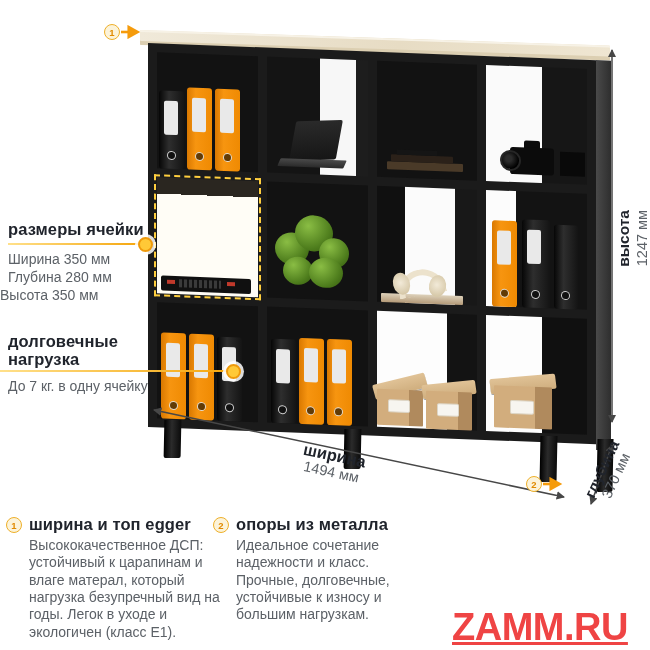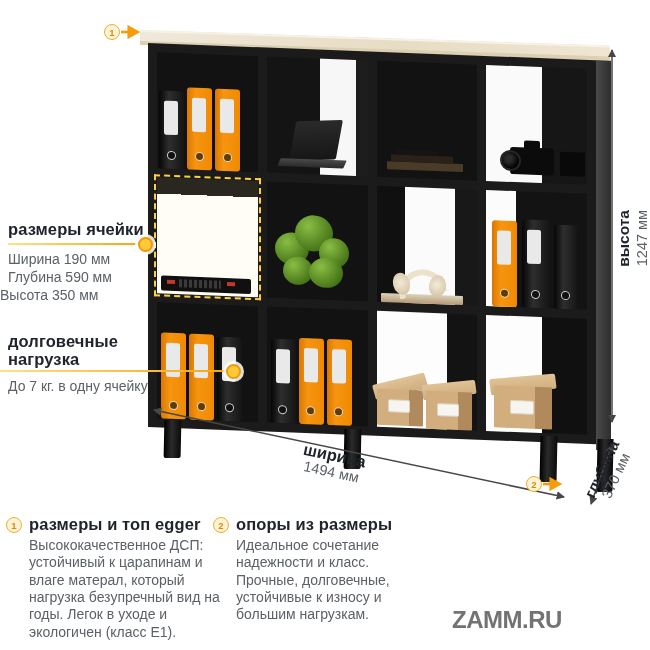--- a/index.html
+++ b/index.html
@@ -66,21 +66,21 @@
   .box { position:absolute; }
   .box-body { position:relative; background:linear-gradient(90deg,#d2ad7d 0 70%,#b08a5d 70%); border-radius:1px; }
   .box-lid { position:absolute; left:-4px; background:linear-gradient(#e0c296,#cfae7e); border-radius:2px; box-shadow:0 1px 0 rgba(0,0,0,.35); }
   .box-label { position:absolute; background:#f7f5f0; border:1px solid #dcd5c6; border-radius:2px; }
 
   
   .v-col { writing-mode:vertical-rl; transform:rotate(180deg); }
   .dim-name { font-weight:bold; color:#20242c; font-size:15.5px; }
   .dim-val { color:#5c6167; font-size:14.5px; }
 
-  .logo { font-size:24px; font-weight:bold; color:#737373; letter-spacing:-.5px; }
+  .logo { font-size:38px; font-weight:bold; color:#ef4444; letter-spacing:-.5px;text-decoration:underline; }
   svg.overlay { left:0; top:0; pointer-events:none; }
 </style>
 </head>
 <body>
 
 <div class="abs shelf-wrap">
   <div class="abs top-board"></div>
   <div class="abs side-panel"></div>
   <div class="abs unit">
     <div class="grid">
@@ -234,22 +234,22 @@
   <line x1="121" y1="32" x2="136" y2="32" stroke="#f59b0c" stroke-width="2.6" marker-end="url(#arrO)"></line>
   <line x1="543" y1="484" x2="558" y2="484" stroke="#f59b0c" stroke-width="2.6" marker-end="url(#arrO)"></line>
 </svg>
 
 <div class="abs badge" style="left:104px;top:24px">1</div>
 <div class="abs badge" style="left:526px;top:476px">2</div>
 
 <div class="abs h-title" style="left:8px;top:220px">размеры ячейки</div>
 <div class="abs grad-line" style="left:8px;top:243px;width:132px"></div>
 <div class="abs dot" style="left:138px;top:237px"></div>
-<div class="abs spec-line" style="left:8px;top:251px">Ширина 190 мм</div>
-<div class="abs spec-line" style="left:8px;top:269px">Глубина 590 мм</div>
+<div class="abs spec-line" style="left:8px;top:251px">Ширина 350 мм</div>
+<div class="abs spec-line" style="left:8px;top:269px">Глубина 280 мм</div>
 <div class="abs spec-line" style="left:0;top:287px">Высота 350 мм</div>
 
 <div class="abs h-title" style="left:8px;top:332px;width:160px;line-height:1.1">долговечные нагрузка</div>
 <div class="abs grad-line" style="left:0;top:370px;width:230px"></div>
 <div class="abs dot" style="left:226px;top:364px"></div>
 <div class="abs spec-line" style="left:8px;top:378px">До 7 кг. в одну ячейку</div>
 
 <div class="abs" style="left:615px;top:168px;display:flex;flex-direction:row;gap:1px;height:140px;align-items:center">
   <span class="v-col dim-name">высота</span>
   <span class="v-col dim-val">1247 мм</span>
@@ -259,20 +259,20 @@
   <div class="dim-name" style="font-size:16.5px">ширина</div>
   <div class="dim-val">1494 мм</div>
 </div>
 
 <div class="abs" style="left:570px;top:456px;width:78px;text-align:center;transform:rotate(-65deg);line-height:1.1">
   <div class="dim-name">глубина</div>
   <div class="dim-val">370 мм</div>
 </div>
 
 <div class="abs badge" style="left:6px;top:517px">1</div>
-<div class="abs h-title" style="left:29px;top:515px">размеры и топ egger</div>
+<div class="abs h-title" style="left:29px;top:515px">ширина и топ egger</div>
 <div class="abs body-txt" style="left:29px;top:537px;width:192px">Высококачественное ДСП: устойчивый к царапинам и влаге матерал, который нагрузка безупречный вид на годы. Легок в уходе и экологичен (класс Е1).</div>
 
 <div class="abs badge" style="left:213px;top:517px">2</div>
-<div class="abs h-title" style="left:236px;top:515px">опоры из размеры</div>
+<div class="abs h-title" style="left:236px;top:515px">опоры из металла</div>
 <div class="abs body-txt" style="left:236px;top:537px;width:192px">Идеальное сочетание надежности и класс. Прочные, долговечные, устойчивые к износу и большим нагрузкам.</div>
 
 <div class="abs logo" style="left:452px;top:606px">ZAMM.RU</div>
 
 </body></html>

